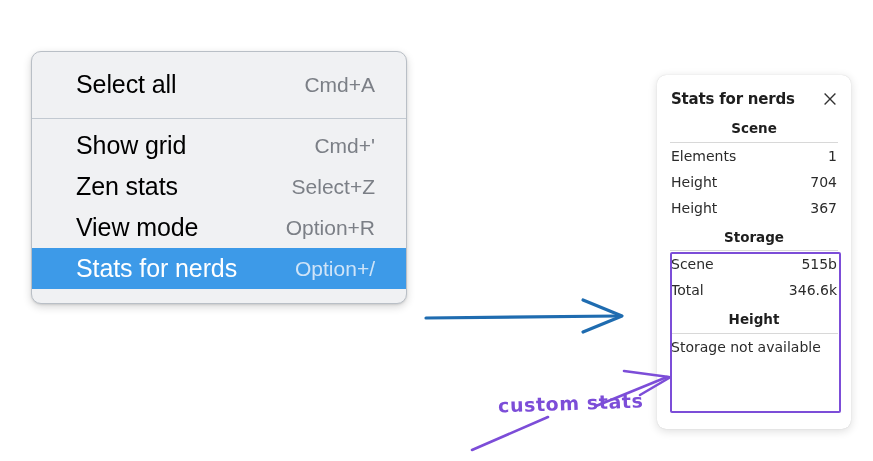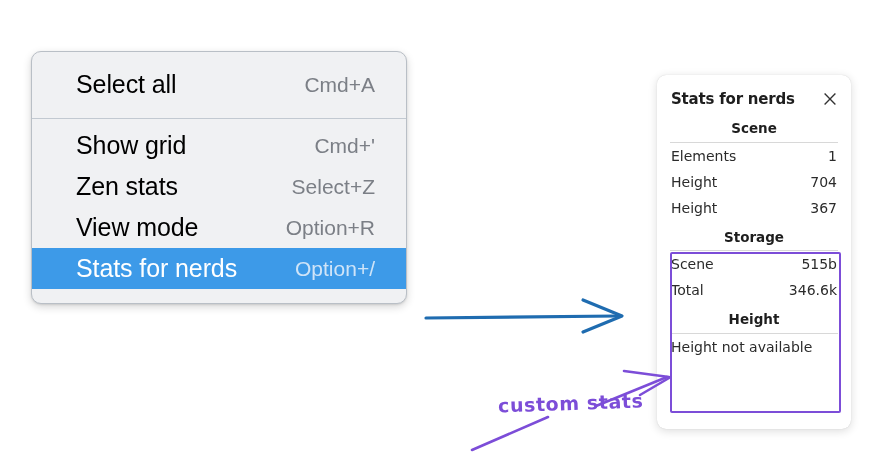--- a/index.html
+++ b/index.html
@@ -257,21 +257,21 @@
       <span class="k">Scene</span>
       <span class="v">515b</span>
     </div>
     <div class="stat-row">
       <span class="k">Total</span>
       <span class="v">346.6k</span>
     </div>
 
     <div class="section-title">Height</div>
     <div class="section-rule"></div>
-    <div class="stat-single">Height not available</div>
+    <div class="stat-single">Storage not available</div>
 
   </div>
 
   <div class="custom-box"></div>
 
   <svg class="annot-layer" width="873" height="461" viewBox="0 0 873 461">
 
     <g>
       <path d="M426 318 L617 316" stroke="#1f6cb0" stroke-width="3.2" fill="none" stroke-linecap="round"></path>
       <path d="M583 300 L622 316 L583 332" stroke="#1f6cb0" stroke-width="3.2" fill="none" stroke-linecap="round" stroke-linejoin="round"></path>

